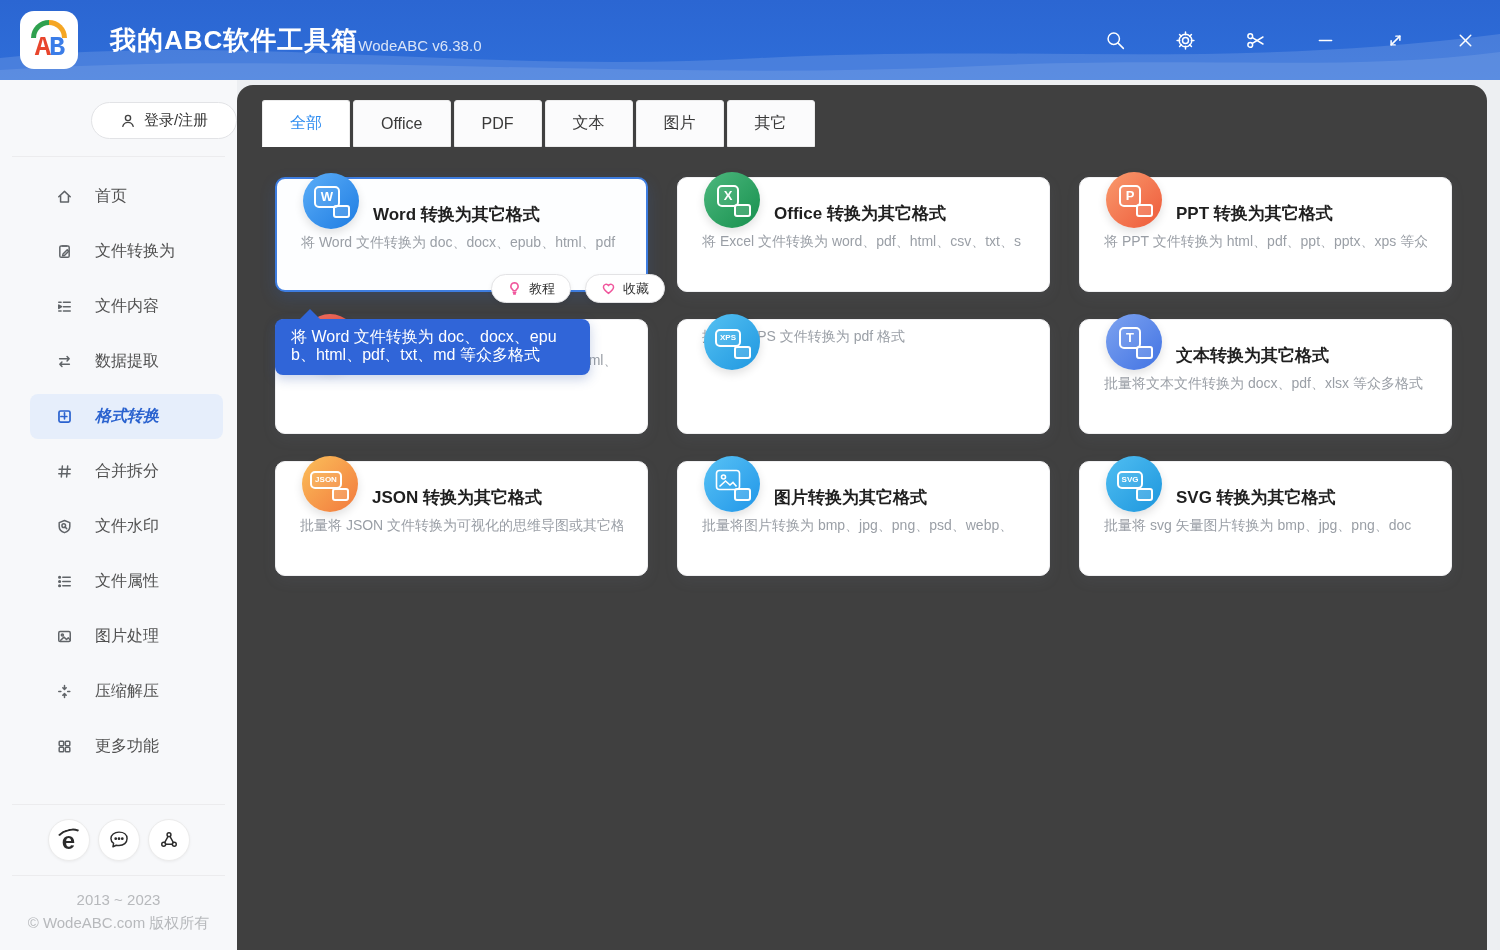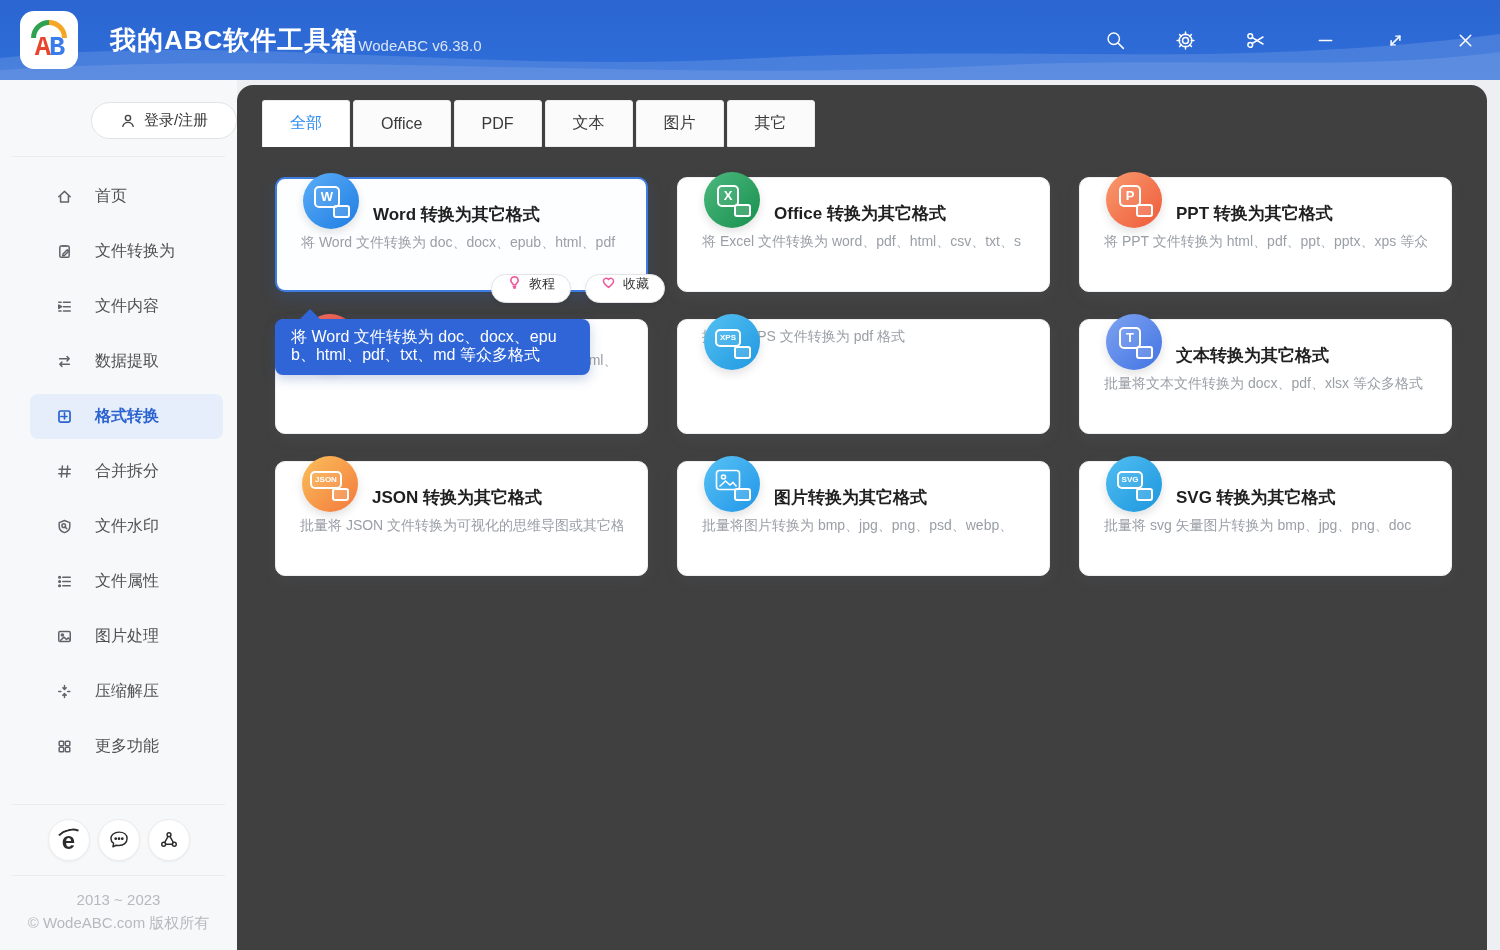--- a/index.html
+++ b/index.html
@@ -34,21 +34,21 @@
   .sidebar { position:absolute; left:0; top:80px; width:237px; height:870px; background:#f7f8fa; }
   .login-wrap { display:flex; justify-content:flex-end; padding-top:22px; }
   .login-btn { width:146px; height:37px; border:1px solid #e2e3e6; background:#fff; border-radius:19px;
     display:flex; align-items:center; justify-content:center; gap:8px; font-size:15px; color:#333; cursor:pointer; }
   .login-btn svg { width:16px; height:16px; color:#444; }
   .side-divider { height:1px; background:#ececee; margin:17px 12px 0 12px; }
   .menu { padding:12px 0 0 16px; }
   .menu-item { height:55px; display:flex; align-items:center; padding-left:40px; gap:22px;
     font-size:16px; color:#515151; cursor:pointer; position:relative; }
   .menu-item svg { width:17px; height:17px; color:#606468; flex:0 0 auto; }
-  .menu-item.active { color:#2a62cf; font-weight:bold; }
+  .menu-item.active { color:#2a62cf; font-weight:bold;font-style:italic; }
   .menu-item.active svg { color:#2a62cf; stroke-width:1.6; }
   .menu-item.active::before { content:""; position:absolute; left:14px; right:14px; top:5px; bottom:5px;
     background:#e6eefb; border-radius:8px; z-index:0; }
   .menu-item > * { position:relative; z-index:1; }
   .side-bottom { position:absolute; left:0; bottom:0; width:237px; }
   .social-row { display:flex; justify-content:center; gap:8px; padding:14px 0; }
   .social-btn { width:42px; height:42px; border-radius:50%; background:#fff; border:1px solid #ececec;
     box-shadow:0 1px 3px rgba(0,0,0,.05); display:flex; align-items:center; justify-content:center;
     color:#2c2c2c; cursor:pointer; position:relative; }
   .social-btn svg { width:22px; height:22px; stroke-width:1.6; }
@@ -81,21 +81,21 @@
   .mini-doc { position:absolute; right:9px; bottom:11px; width:17px; height:13px;
     border:2px solid #fff; border-radius:3px; background:rgba(255,255,255,.15); }
   .badge .pic-glyph { position:relative; left:-4px; top:-4px; width:26px; height:22px; stroke:#fff; stroke-width:1.6; fill:none; }
   .card-title { margin:24px 0 0 96px; font-size:17px; font-weight:bold; color:#1f1f1f;
     white-space:nowrap; overflow:hidden; width:265px; }
   .card-desc { margin:8px 24px 0 24px; font-size:14px; color:#9a9fa6; white-space:nowrap; overflow:hidden; }
 
   
   .hover-btns { position:absolute; bottom:-13px; right:-19px; display:flex; gap:14px; z-index:5; }
   .pill-btn { height:29px; background:#fff; border:1px solid #e3e3e5; border-radius:15px;
-    display:flex; gap:7px; padding:0 15px; font-size:13px; color:#333;
+    display:flex; align-items:center; gap:7px; padding:0 15px; font-size:13px; color:#333;
     box-shadow:0 2px 5px rgba(0,0,0,.06); cursor:pointer; }
   .pill-btn svg { width:15px; height:15px; color:#f0569c; stroke-width:1.6; }
 
   
   .tooltip { position:absolute; left:0; top:142px; width:315px; background:#3065d8; color:#fff;
     border-radius:8px; padding:9px 16px 11px 16px; font-size:16px; line-height:18px;
     word-break:break-all; z-index:10; box-shadow:0 4px 12px rgba(30,70,160,.25); }
   .tooltip::before { content:""; position:absolute; top:-10px; left:24px; border-left:11px solid transparent;
     border-right:11px solid transparent; border-bottom:11px solid #3065d8; }
 </style>

